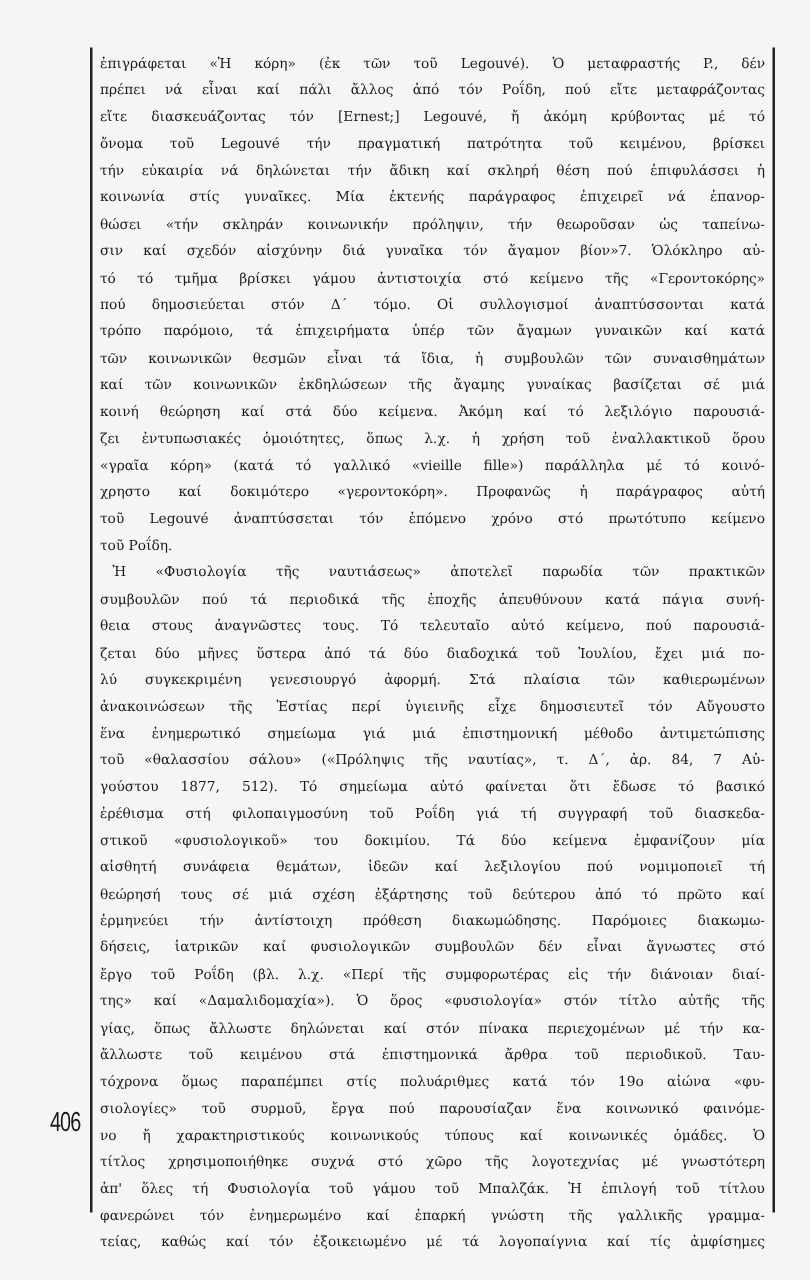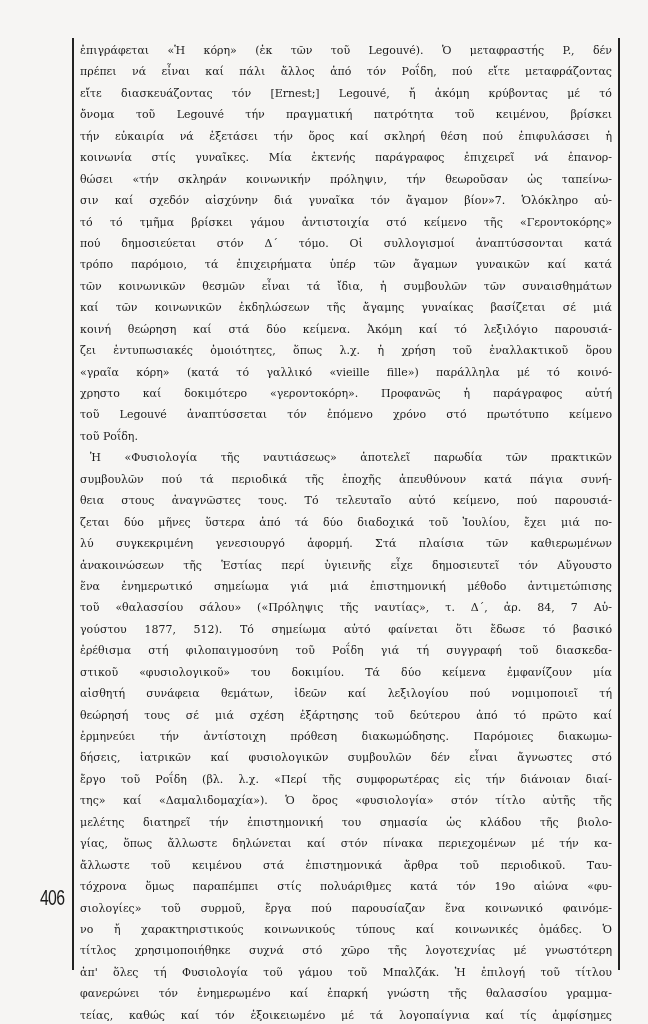--- a/index.html
+++ b/index.html
@@ -29,21 +29,21 @@
 </head>
 <body>
 
 <div class="page-frame"></div>
 <div class="page-number">406</div>
 <div class="text-body" id="text-body">
     <div class="line">ἐπιγράφεται «Ἡ κόρη» (ἐκ τῶν τοῦ Legouvé). Ὁ μεταφραστής P., δέν</div>
     <div class="line">πρέπει νά εἶναι καί πάλι ἄλλος ἀπό τόν Ροΐδη, πού εἴτε μεταφράζοντας</div>
     <div class="line">εἴτε διασκευάζοντας τόν [Ernest;] Legouvé, ἤ ἀκόμη κρύβοντας μέ τό</div>
     <div class="line">ὄνομα τοῦ Legouvé τήν πραγματική πατρότητα τοῦ κειμένου, βρίσκει</div>
-    <div class="line">τήν εὐκαιρία νά ἐξετάσει τήν ὅρος καί σκληρή θέση πού ἐπιφυλάσσει ἡ</div>
+    <div class="line">τήν εὐκαιρία νά δηλώνεται τήν ἄδικη καί σκληρή θέση πού ἐπιφυλάσσει ἡ</div>
     <div class="line">κοινωνία στίς γυναῖκες. Μία ἐκτενής παράγραφος ἐπιχειρεῖ νά ἐπανορ-</div>
     <div class="line">θώσει «τήν σκληράν κοινωνικήν πρόληψιν, τήν θεωροῦσαν ὡς ταπείνω-</div>
     <div class="line">σιν καί σχεδόν αἰσχύνην διά γυναῖκα τόν ἄγαμον βίον»7. Ὁλόκληρο αὐ-</div>
     <div class="line">τό τό τμῆμα βρίσκει γάμου ἀντιστοιχία στό κείμενο τῆς «Γεροντοκόρης»</div>
     <div class="line">πού δημοσιεύεται στόν Δ΄ τόμο. Οἱ συλλογισμοί ἀναπτύσσονται κατά</div>
     <div class="line">τρόπο παρόμοιο, τά ἐπιχειρήματα ὑπέρ τῶν ἄγαμων γυναικῶν καί κατά</div>
     <div class="line">τῶν κοινωνικῶν θεσμῶν εἶναι τά ἴδια, ἡ συμβουλῶν τῶν συναισθημάτων</div>
     <div class="line">καί τῶν κοινωνικῶν ἐκδηλώσεων τῆς ἄγαμης γυναίκας βασίζεται σέ μιά</div>
     <div class="line">κοινή θεώρηση καί στά δύο κείμενα. Ἀκόμη καί τό λεξιλόγιο παρουσιά-</div>
     <div class="line">ζει ἐντυπωσιακές ὁμοιότητες, ὅπως λ.χ. ἡ χρήση τοῦ ἐναλλακτικοῦ ὅρου</div>
@@ -61,23 +61,22 @@
     <div class="line">τοῦ «θαλασσίου σάλου» («Πρόληψις τῆς ναυτίας», τ. Δ΄, ἀρ. 84, 7 Αὐ-</div>
     <div class="line">γούστου 1877, 512). Τό σημείωμα αὐτό φαίνεται ὅτι ἔδωσε τό βασικό</div>
     <div class="line">ἐρέθισμα στή φιλοπαιγμοσύνη τοῦ Ροΐδη γιά τή συγγραφή τοῦ διασκεδα-</div>
     <div class="line">στικοῦ «φυσιολογικοῦ» του δοκιμίου. Τά δύο κείμενα ἐμφανίζουν μία</div>
     <div class="line">αἰσθητή συνάφεια θεμάτων, ἰδεῶν καί λεξιλογίου πού νομιμοποιεῖ τή</div>
     <div class="line">θεώρησή τους σέ μιά σχέση ἐξάρτησης τοῦ δεύτερου ἀπό τό πρῶτο καί</div>
     <div class="line">ἑρμηνεύει τήν ἀντίστοιχη πρόθεση διακωμώδησης. Παρόμοιες διακωμω-</div>
     <div class="line">δήσεις, ἰατρικῶν καί φυσιολογικῶν συμβουλῶν δέν εἶναι ἄγνωστες στό</div>
     <div class="line">ἔργο τοῦ Ροΐδη (βλ. λ.χ. «Περί τῆς συμφορωτέρας εἰς τήν διάνοιαν διαί-</div>
     <div class="line">της» καί «Δαμαλιδομαχία»). Ὁ ὅρος «φυσιολογία» στόν τίτλο αὐτῆς τῆς</div>
-    <div class="line">μελέτης διατηρεῖ τήν ἐπιστημονική του σημασία ὡς κλάδου τῆς βιολο-</div>
     <div class="line">γίας, ὅπως ἄλλωστε δηλώνεται καί στόν πίνακα περιεχομένων μέ τήν κα-</div>
     <div class="line">ἄλλωστε τοῦ κειμένου στά ἐπιστημονικά ἄρθρα τοῦ περιοδικοῦ. Ταυ-</div>
     <div class="line">τόχρονα ὅμως παραπέμπει στίς πολυάριθμες κατά τόν 19ο αἰώνα «φυ-</div>
     <div class="line">σιολογίες» τοῦ συρμοῦ, ἔργα πού παρουσίαζαν ἕνα κοινωνικό φαινόμε-</div>
     <div class="line">νο ἤ χαρακτηριστικούς κοινωνικούς τύπους καί κοινωνικές ὁμάδες. Ὁ</div>
     <div class="line">τίτλος χρησιμοποιήθηκε συχνά στό χῶρο τῆς λογοτεχνίας μέ γνωστότερη</div>
     <div class="line">ἀπ' ὅλες τή Φυσιολογία τοῦ γάμου τοῦ Μπαλζάκ. Ἡ ἐπιλογή τοῦ τίτλου</div>
-    <div class="line">φανερώνει τόν ἐνημερωμένο καί ἐπαρκή γνώστη τῆς θαλασσίου γραμμα-</div>
+    <div class="line">φανερώνει τόν ἐνημερωμένο καί ἐπαρκή γνώστη τῆς γαλλικῆς γραμμα-</div>
     <div class="line">τείας, καθώς καί τόν ἐξοικειωμένο μέ τά λογοπαίγνια καί τίς ἀμφίσημες</div>
   </div>
 
 </body></html>

